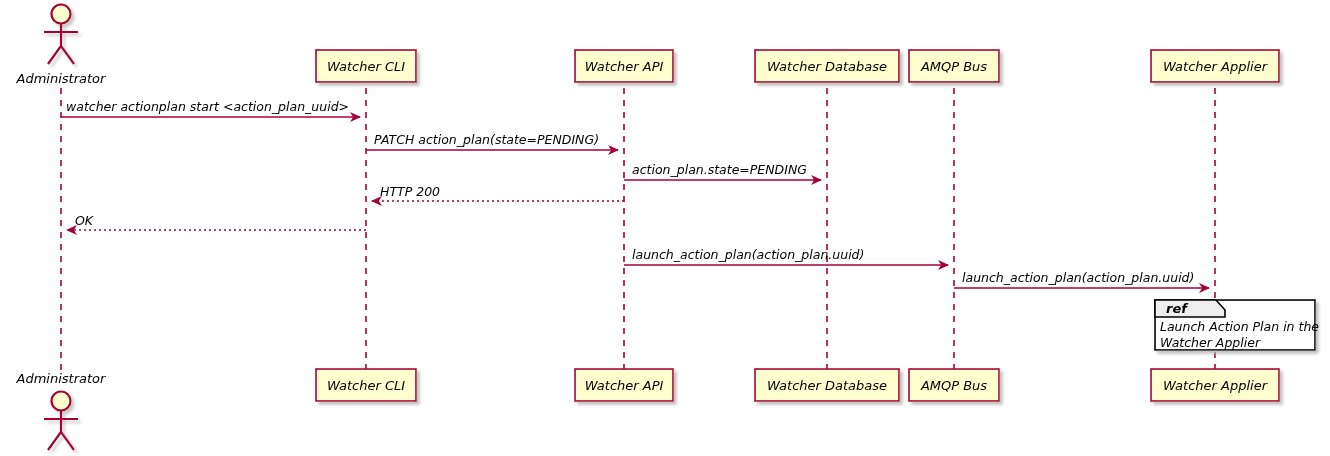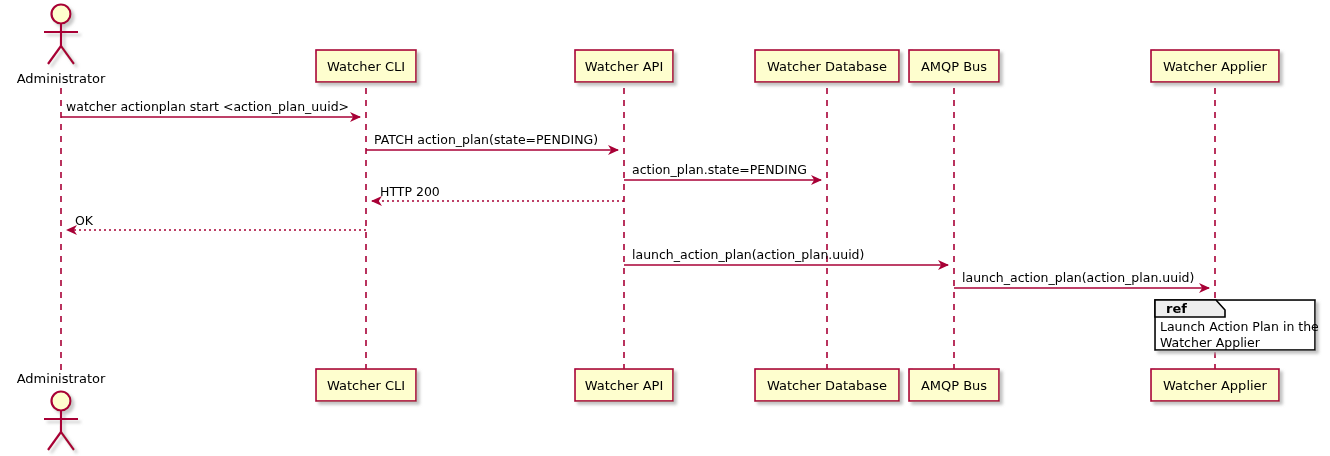--- a/index.html
+++ b/index.html
@@ -11,20 +11,21 @@
     width: 1330px;
     height: 456px;
     font-family: "DejaVu Sans", sans-serif;
     overflow: hidden;
   }
   #diagram {
     position: relative;
     width: 1330px;
     height: 456px;
     background: #FFFFFF;
+    font-style: italic;
   }
   svg.layer {
     position: absolute;
     left: 0;
     top: 0;
     width: 1330px;
     height: 456px;
   }
   text {
     font-family: "DejaVu Sans", sans-serif;

